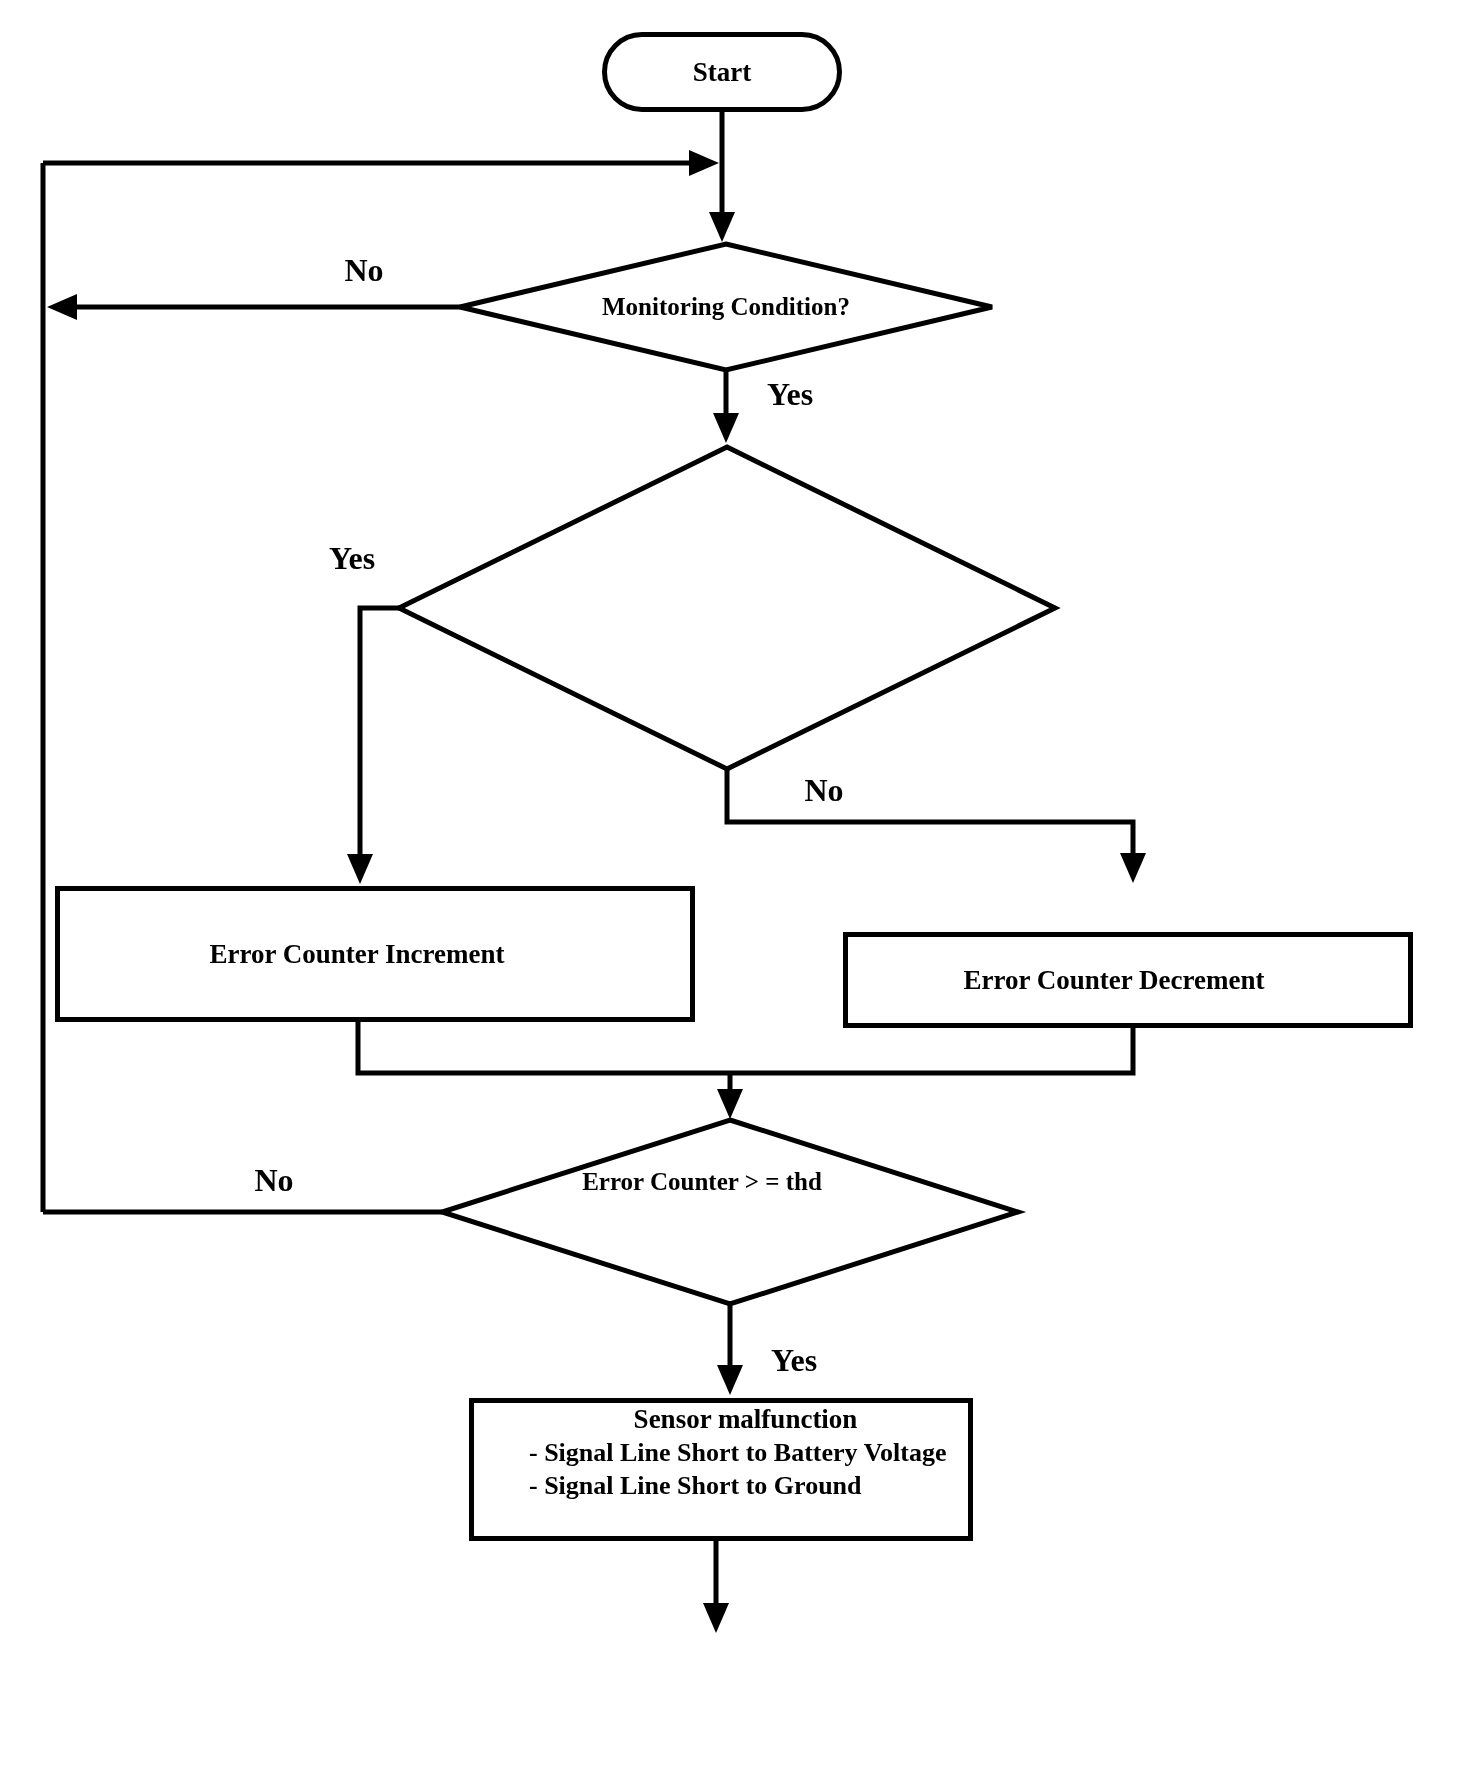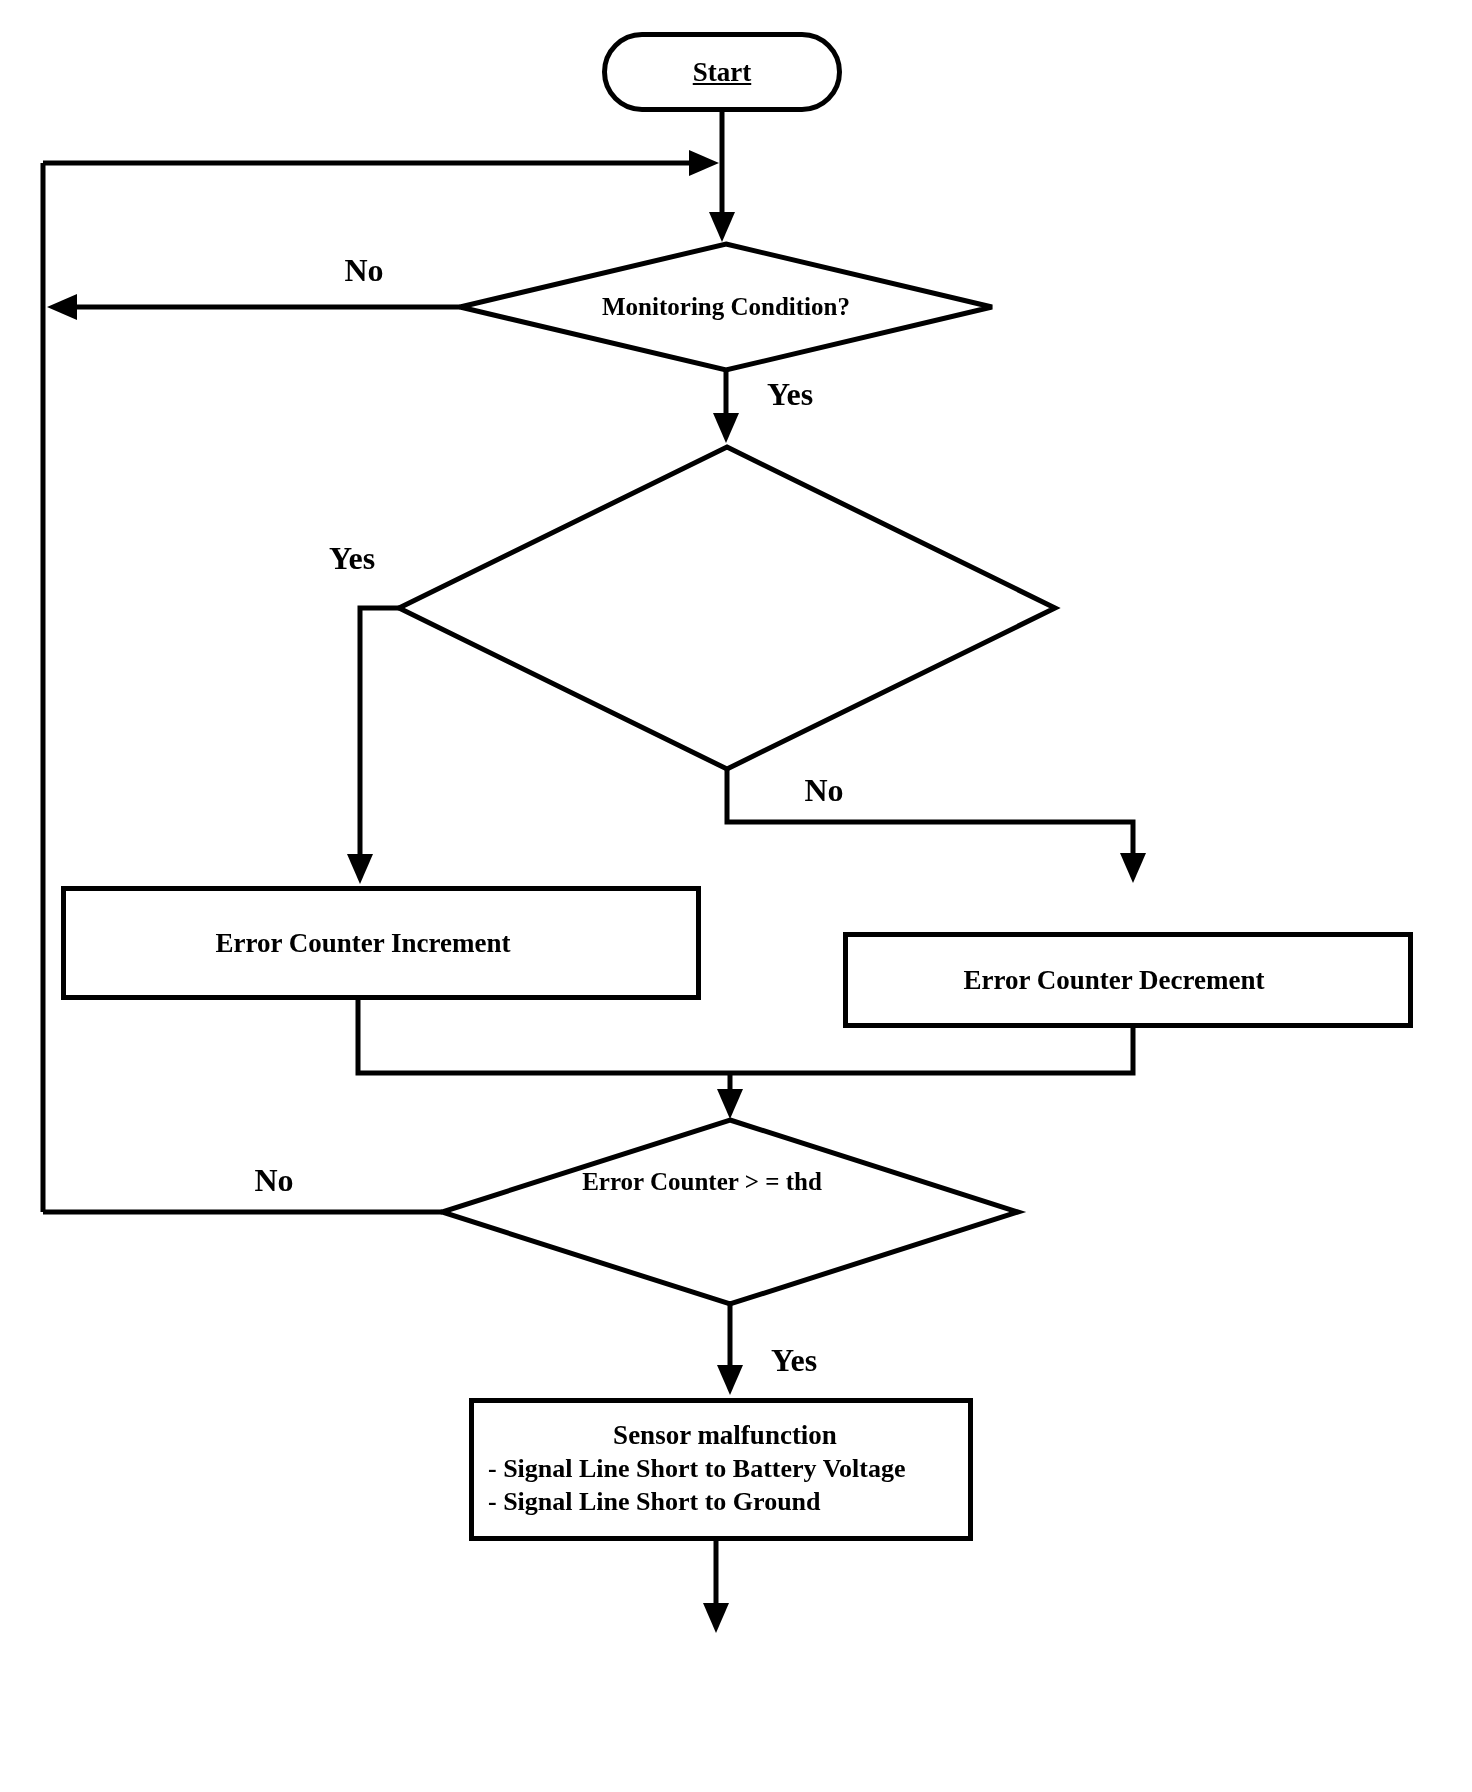--- a/index.html
+++ b/index.html
@@ -5,26 +5,26 @@
   html,body{margin:0;padding:0;background:#ffffff;}
   .canvas{position:relative;width:1472px;height:1792px;background:#ffffff;overflow:hidden;
           font-family:"Liberation Serif",serif;color:#000;}
   .layer{position:absolute;left:0;top:0;width:1472px;height:1792px;}
   .ln{stroke:#000;stroke-width:5;fill:none;}
   .diamond{fill:#fff;stroke:#000;stroke-width:5;}
   .ah{fill:#000;stroke:none;}
   .node{position:absolute;box-sizing:border-box;background:#fff;border:5px solid #000;
         display:flex;align-items:center;justify-content:center;text-align:center;
         font-weight:700;font-size:27px;line-height:33px;}
-  .terminator{border-radius:42px;text-decoration:underline;}
+  .terminator{border-radius:42px;}
   .dtext{position:absolute;display:flex;align-items:center;justify-content:center;
          text-align:center;font-weight:700;font-size:25px;line-height:34px;}
   .elabel{position:absolute;transform:translate(-50%,-50%);font-weight:700;font-size:32px;
           white-space:nowrap;}
-  .malf-inner{width:100%;padding:16px 6px 2px 14px;box-sizing:border-box;}
+  .malf-inner{width:100%;padding:0 6px 2px 14px;box-sizing:border-box;margin-left:41px;}
   .malf-title{text-align:center;line-height:33px;}
   .malf-item{text-align:left;line-height:33px;font-size:26px;}
   .fp-bar{position:absolute;top:0;bottom:0;width:5px;background:#000;}
 </style>
 </head>
 <body>
 
 <div class="canvas">
 
   <svg class="layer" viewBox="0 0 1472 1792">
@@ -57,21 +57,21 @@
     <polygon class="ah" points="716,1633 703,1603 729,1603"></polygon>
   </svg>
 
   <div class="node terminator" style="left:602px;top:32px;width:240px;height:80px;">
     <span>Start</span>
   </div>
 
   <div class="dtext" style="left:460px;top:244px;width:532px;height:126px;">Monitoring Condition?</div>
 
 
-  <div class="node" style="left:61px;top:886px;width:640px;height:114px;">
+  <div class="node" style="left:55px;top:886px;width:640px;height:136px;">
     <span style="transform:translateX(-18px);">Error Counter Increment</span>
   </div>
 
   <div class="node" style="left:843px;top:885px;width:570px;height:96px;margin-top:47px;">
     <span style="transform:translateX(-14px);">Error Counter Decrement</span>
   </div>
 
   <div class="dtext" style="left:442px;top:1090px;width:576px;height:184px;">
     <span style="transform:translateX(-28px);">Error Counter &gt; = thd</span>
   </div>

